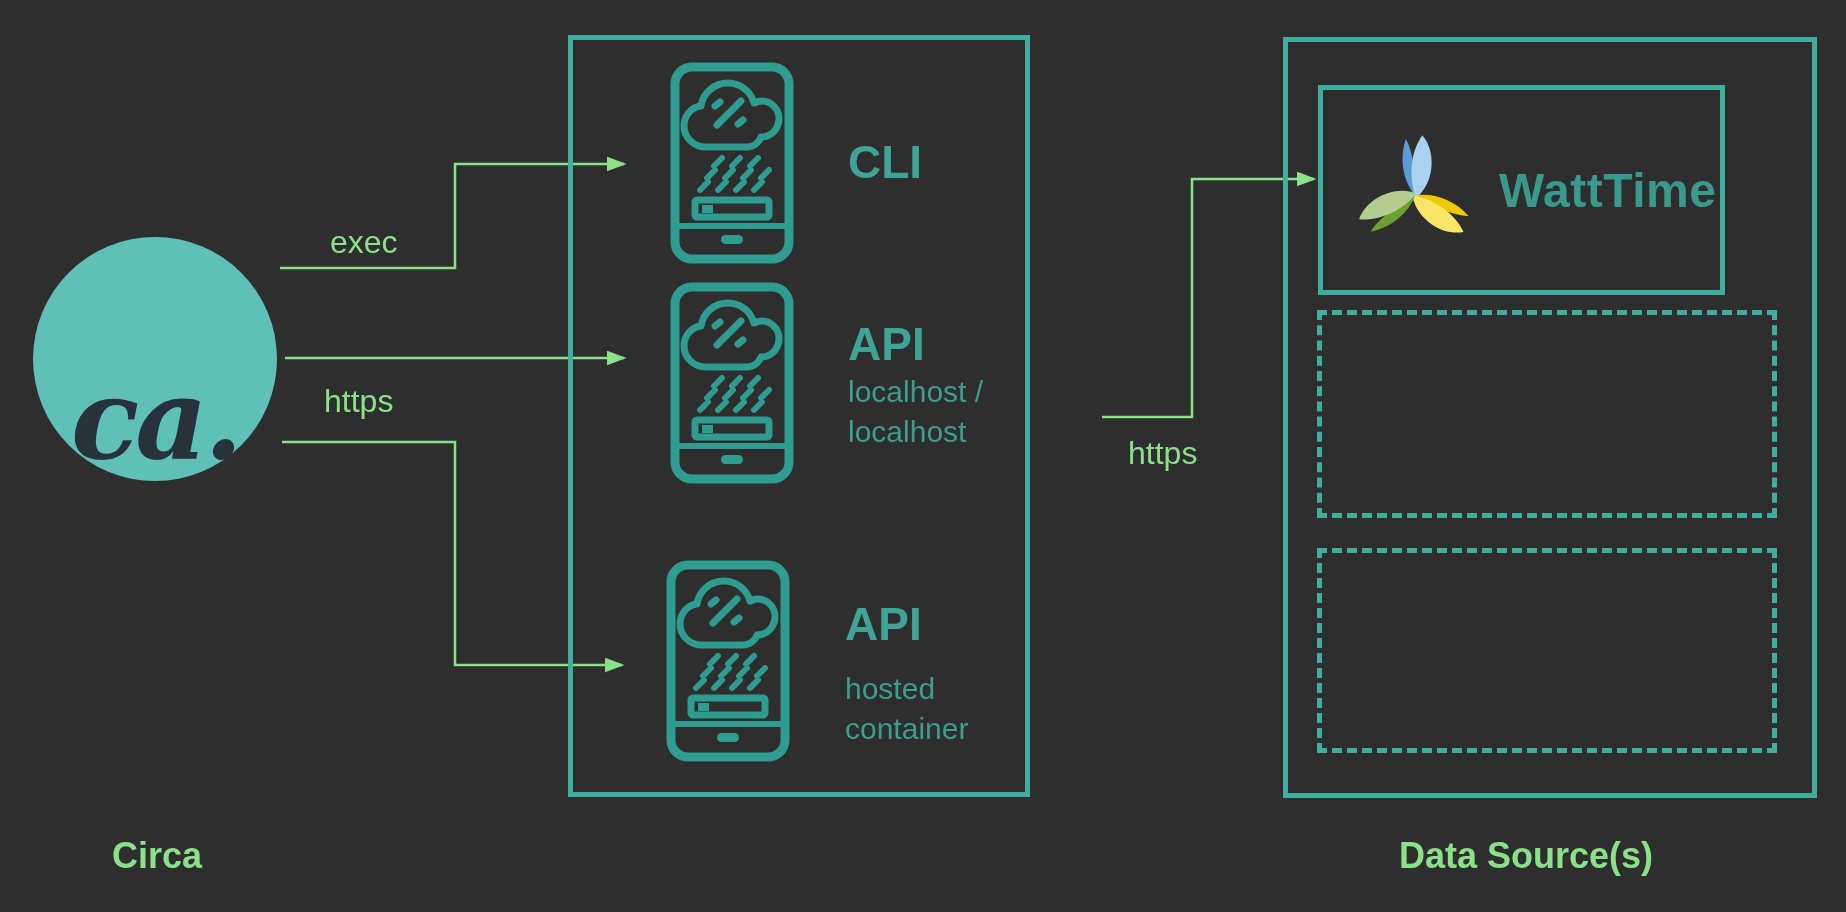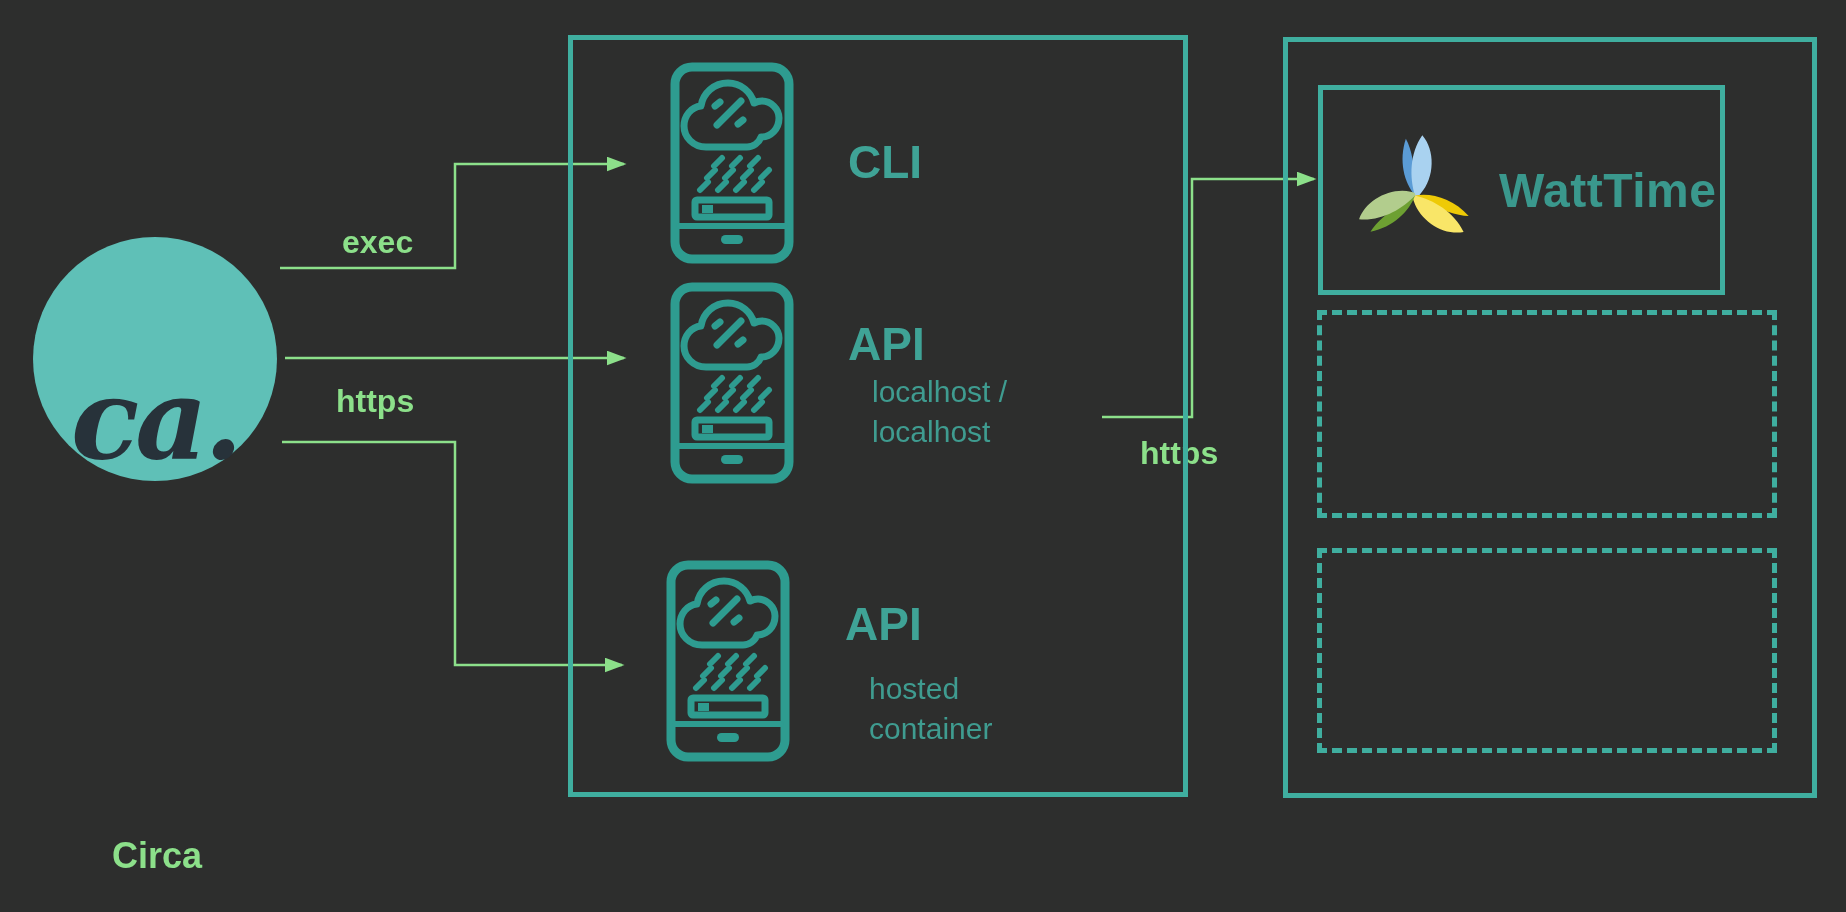--- a/index.html
+++ b/index.html
@@ -13,41 +13,41 @@
   .abs{position:absolute;}
 
   
   svg.arrows{position:absolute;left:0;top:0;width:1846px;height:912px;pointer-events:none;}
   .arrows polyline{fill:none;stroke:var(--arrow-green,#8ce08a);stroke-width:2.5px;}
   .arrows .ah{fill:var(--arrow-green,#8ce08a);}
 
   .arrow-label{
     position:absolute;
     color:var(--label-green,#8ce08a);
-    font-size:32px;line-height:32px;font-weight:700;margin-left:12px;
+    font-size:32px;line-height:32px;font-weight:400;
   }
 
   
   .circa-circle{
     left:33px;top:237px;width:244px;height:244px;border-radius:50%;
     background:var(--circle-fill,#5fc0b7);
     display:flex;align-items:flex-end;justify-content:center;
   }
   .circa-script{
     font-family:"DejaVu Serif", serif;
     font-style:italic;font-weight:700;
     font-size:112px;line-height:112px;
     color:var(--logo-text,#27323a);
     transform:translateY(-6px);
     letter-spacing:-4px;
   }
 
   
   .sdk-box{
-    left:568px;top:35px;width:620px;height:762px;
+    left:568px;top:35px;width:462px;height:762px;
     border:5px solid var(--box-border,#3fae9f);
     box-sizing:border-box;
   }
   .data-box{
     left:1283px;top:37px;width:534px;height:761px;
     border:5px solid var(--box-border,#3fae9f);
     box-sizing:border-box;
   }
   .watttime-box{
     left:30px;top:43px;width:407px;height:210px;
@@ -67,21 +67,21 @@
   
   .phone{position:absolute;width:124px;height:202px;color:var(--teal-stroke,#2e9c90);}
   .item-title{
     position:absolute;
     color:var(--title-teal,#3fa396);
     font-size:46px;line-height:48px;font-weight:700;
   }
   .item-sub{
     position:absolute;
     color:var(--subtext-teal,#3f9c90);
-    font-size:30px;line-height:40px;font-weight:400;margin-left:24px;
+    font-size:30px;line-height:40px;font-weight:400;
   }
 
   
   .watttime-logo{width:128px;height:128px;flex:0 0 auto;}
   .petal-blue-d{fill:var(--logo-blue-dark,#5b9cd6);}
   .petal-blue-l{fill:var(--logo-blue-light,#a9d2f0);}
   .petal-green-d{fill:var(--logo-green-dark,#6da032);}
   .petal-green-l{fill:var(--logo-green-light,#b2cd8d);}
   .petal-yellow-d{fill:var(--logo-yellow-dark,#eeca06);}
   .petal-yellow-l{fill:var(--logo-yellow-light,#f9e668);}
@@ -192,14 +192,15 @@
           <path class="petal-green-l" d="M70,76 C64,56 64,30 78,10 C92,26 92,56 76,74 C74,77 71,78 70,76 Z"></path>
         </g>
       </svg>
       <span class="watttime-name">WattTime</span>
     </div>
 
     <div class="abs dashed-box dashed-one"></div>
     <div class="abs dashed-box dashed-two"></div>
 
   </div>
+  <div class="bottom-label" style="left:1526px;">Data Source(s)</div>
 
 </div>
 
 </body></html>

